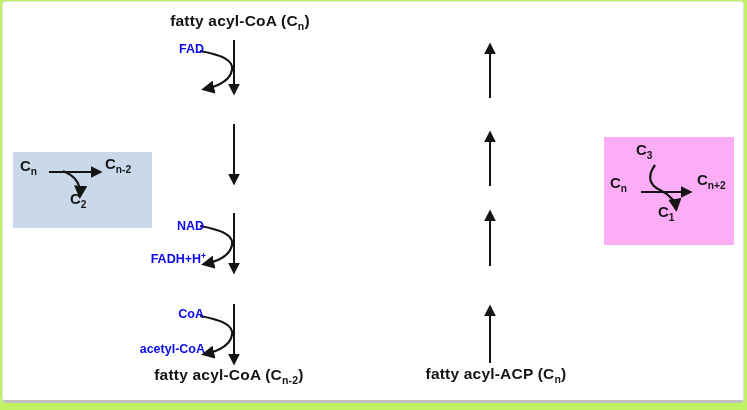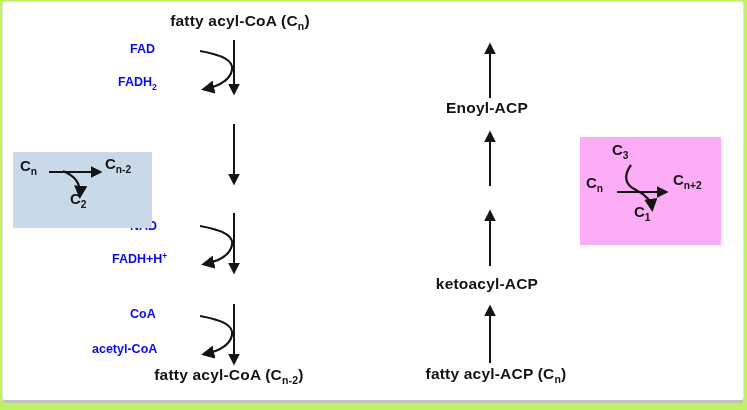--- a/index.html
+++ b/index.html
@@ -3,28 +3,28 @@
 <meta charset="utf-8">
 <style>
   html,body{margin:0;padding:0;background:#ffffff;}
   .stage{position:relative;width:747px;height:410px;background:#bef264;overflow:hidden;
          font-family:"Liberation Sans",sans-serif;}
   .card{position:absolute;left:2px;top:1px;right:3px;bottom:7px;
         border:1px solid #e3e3e3;border-bottom:3px solid #c2c2c2;border-radius:4px;background:#ffffff;}
   .node{position:absolute;transform:translateX(-50%);white-space:nowrap;
         font-weight:bold;font-size:15.5px;color:#141414;letter-spacing:.2px;}
   .cof{position:absolute;white-space:nowrap;font-weight:bold;font-size:12.5px;
-       color:#0a0aec;}
+       color:#0a0aec;text-align:right;}
   .sb{font-size:68%;position:relative;top:4px;font-weight:bold;}
   .sp{font-size:68%;position:relative;top:-4px;font-weight:bold;}
   .sumbox{position:absolute;}
   .bl{position:absolute;white-space:nowrap;font-weight:bold;font-size:15px;color:#141414;}
   svg.arr{position:absolute;overflow:visible;}
   .blue-box{left:13px;top:152px;width:139px;height:76px;background:#cad9ea;}
-  .pink-box{left:580px;top:137px;width:141px;height:108px;background:#fdacf6;}
+  .pink-box{left:604px;top:137px;width:130px;height:108px;background:#fdacf6;}
 </style>
 </head>
 <body>
 
 <div class="stage">
   <div class="card"></div>
 
   <svg width="0" height="0" style="position:absolute">
     <defs>
       <marker id="ah" viewBox="0 0 10 10" refX="7" refY="5" markerWidth="6" markerHeight="6" orient="auto">
@@ -35,21 +35,20 @@
 
   <div class="node" style="left:240px;top:12px"><span>fatty acyl-CoA (C</span><span class="sb">n</span><span>)</span></div>
 
   <svg class="arr" style="left:226px;top:40px" width="16" height="58">
     <line x1="8" y1="0" x2="8" y2="52" stroke="#141414" stroke-width="2" marker-end="url(#ah)"></line>
   </svg>
   <svg class="arr" style="left:197px;top:47px" width="48" height="46">
     <path d="M 3,4 C 26,8 37,14 35,23 C 33,33 22,39 8,42" fill="none" stroke="#141414" stroke-width="2.2" marker-end="url(#ah)"></path>
   </svg>
   <div class="cof" style="left:130px;top:42px;width:74px">FAD</div>
-  <div class="cof" style="left:118px;top:75px;width:88px"><span>FADH</span><span class="sb">2</span></div>
 
 
   <svg class="arr" style="left:226px;top:124px" width="16" height="64">
     <line x1="8" y1="0" x2="8" y2="58" stroke="#141414" stroke-width="2" marker-end="url(#ah)"></line>
   </svg>
 
 
   <svg class="arr" style="left:226px;top:213px" width="16" height="64">
     <line x1="8" y1="0" x2="8" y2="58" stroke="#141414" stroke-width="2" marker-end="url(#ah)"></line>
   </svg>
@@ -60,53 +59,51 @@
   <div class="cof" style="left:112px;top:252px;width:94px"><span>FADH+H</span><span class="sp">+</span></div>
 
 
   <svg class="arr" style="left:226px;top:304px" width="16" height="64">
     <line x1="8" y1="0" x2="8" y2="58" stroke="#141414" stroke-width="2" marker-end="url(#ah)"></line>
   </svg>
   <svg class="arr" style="left:197px;top:312px" width="48" height="46">
     <path d="M 3,4 C 26,8 37,14 35,23 C 33,33 22,39 8,42" fill="none" stroke="#141414" stroke-width="2.2" marker-end="url(#ah)"></path>
   </svg>
   <div class="cof" style="left:130px;top:307px;width:74px">CoA</div>
-  <div class="cof" style="left:92px;top:342px;width:94px">acetyl-CoA</div>
+  <div class="cof" style="left:111px;top:342px;width:94px">acetyl-CoA</div>
 
   <div class="node" style="left:229px;top:366px"><span>fatty acyl-CoA (C</span><span class="sb">n-2</span><span>)</span></div>
 
   <div class="sumbox blue-box">
     <div class="bl" style="left:7px;top:5px"><span>C</span><span class="sb">n</span></div>
     <svg class="arr" style="left:36px;top:13px" width="64" height="14">
       <line x1="0" y1="7" x2="50" y2="7" stroke="#141414" stroke-width="2" marker-end="url(#ah)"></line>
     </svg>
     <div class="bl" style="left:92px;top:3px"><span>C</span><span class="sb">n-2</span></div>
     <svg class="arr" style="left:46px;top:18px" width="34" height="36">
       <path d="M 4,1 C 14,5 22,12 21,25" fill="none" stroke="#141414" stroke-width="2.2" marker-end="url(#ah)"></path>
     </svg>
     <div class="bl" style="left:57px;top:38px"><span>C</span><span class="sb">2</span></div>
   </div>
 
 
   <svg class="arr" style="left:482px;top:44px" width="16" height="56">
     <line x1="8" y1="54" x2="8" y2="2" stroke="#141414" stroke-width="2" marker-end="url(#ah)"></line>
   </svg>
 
-  <div class="node" style="left:487px;top:99px">Enoyl-ACP</div>
 
   <svg class="arr" style="left:482px;top:132px" width="16" height="56">
     <line x1="8" y1="54" x2="8" y2="2" stroke="#141414" stroke-width="2" marker-end="url(#ah)"></line>
   </svg>
 
 
   <svg class="arr" style="left:482px;top:211px" width="16" height="57">
     <line x1="8" y1="55" x2="8" y2="2" stroke="#141414" stroke-width="2" marker-end="url(#ah)"></line>
   </svg>
 
-  <div class="node" style="left:487px;top:275px">ketoacyl-ACP</div>
 
   <svg class="arr" style="left:482px;top:306px" width="16" height="59">
     <line x1="8" y1="57" x2="8" y2="2" stroke="#141414" stroke-width="2" marker-end="url(#ah)"></line>
   </svg>
 
   <div class="node" style="left:496px;top:365px"><span>fatty acyl-ACP (C</span><span class="sb">n</span><span>)</span></div>
 
   <div class="sumbox pink-box">
     <div class="bl" style="left:32px;top:4px"><span>C</span><span class="sb">3</span></div>
     <div class="bl" style="left:6px;top:37px"><span>C</span><span class="sb">n</span></div>

